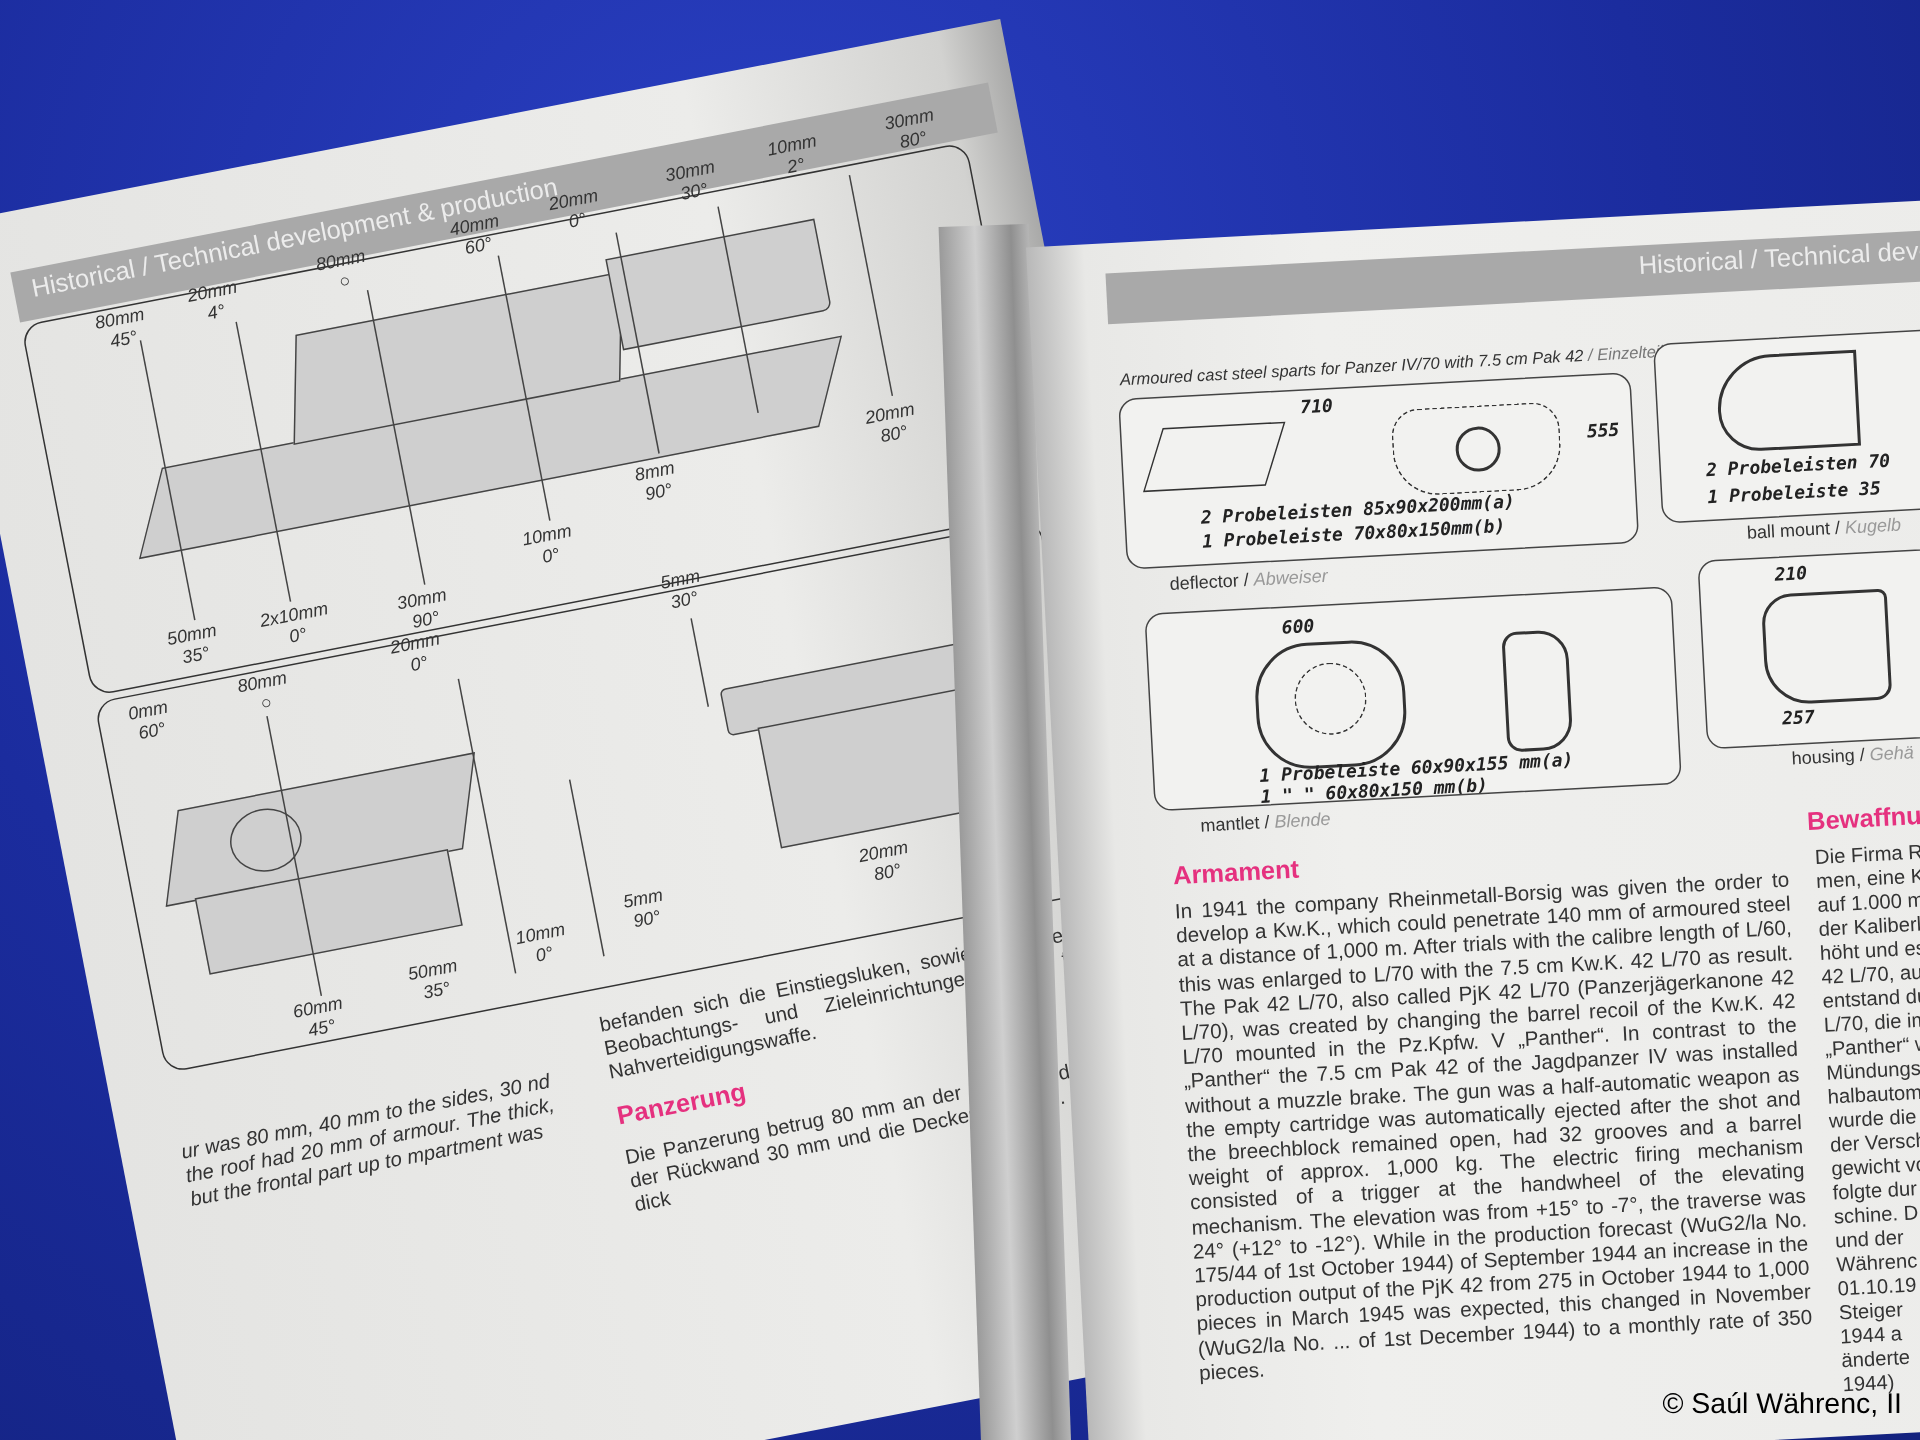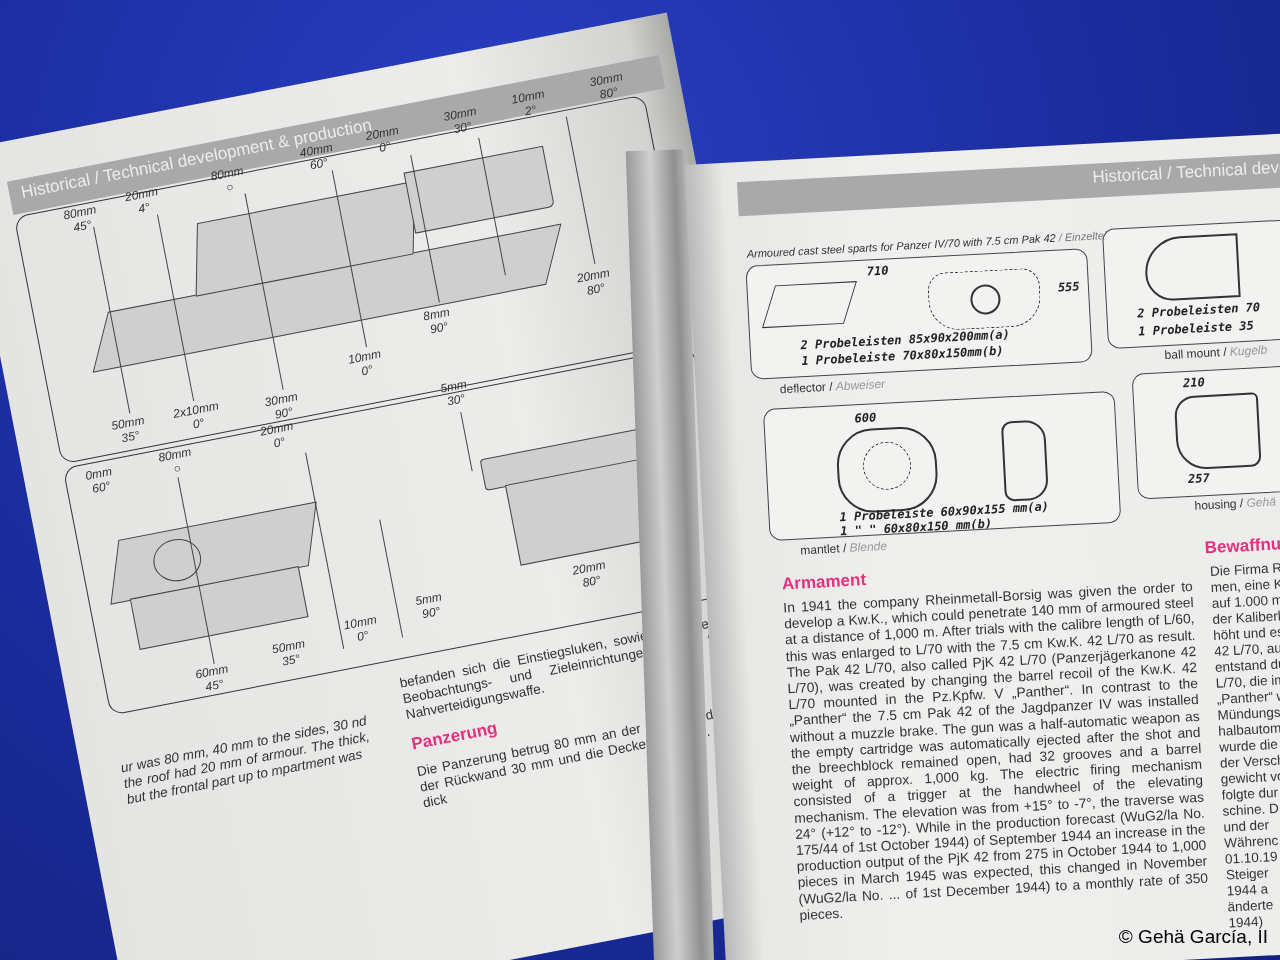--- a/index.html
+++ b/index.html
@@ -245,13 +245,13 @@
       <div>und der</div>
       <div>Währenc</div>
       <div>01.10.19</div>
       <div>Steiger</div>
       <div>1944 a</div>
       <div>änderte</div>
       <div>1944)</div>
   </div>
 </div>
 
-<div class="watermark">© Gehä García, II</div>
+<div class="watermark">© Saúl Währenc, II</div>
 
 </body></html>

